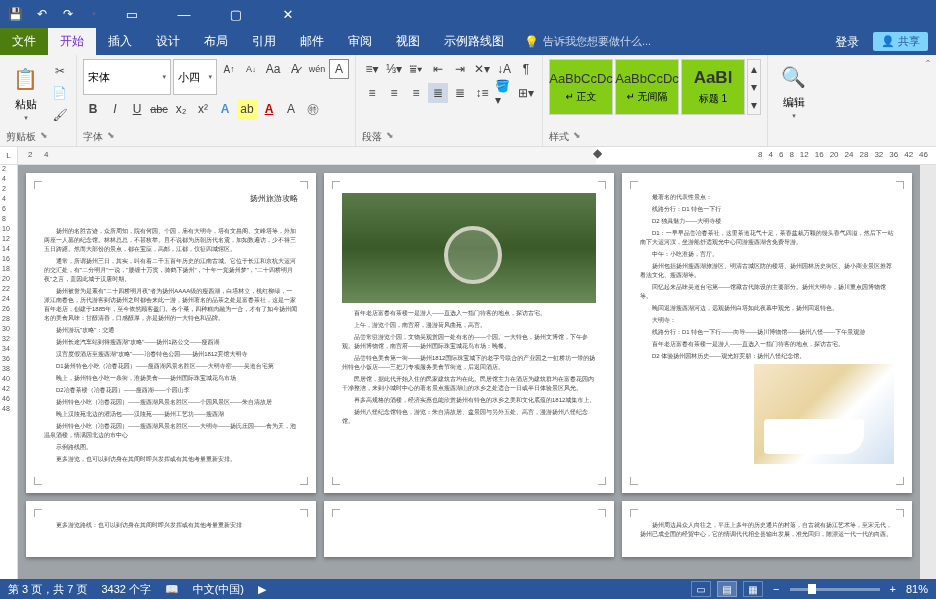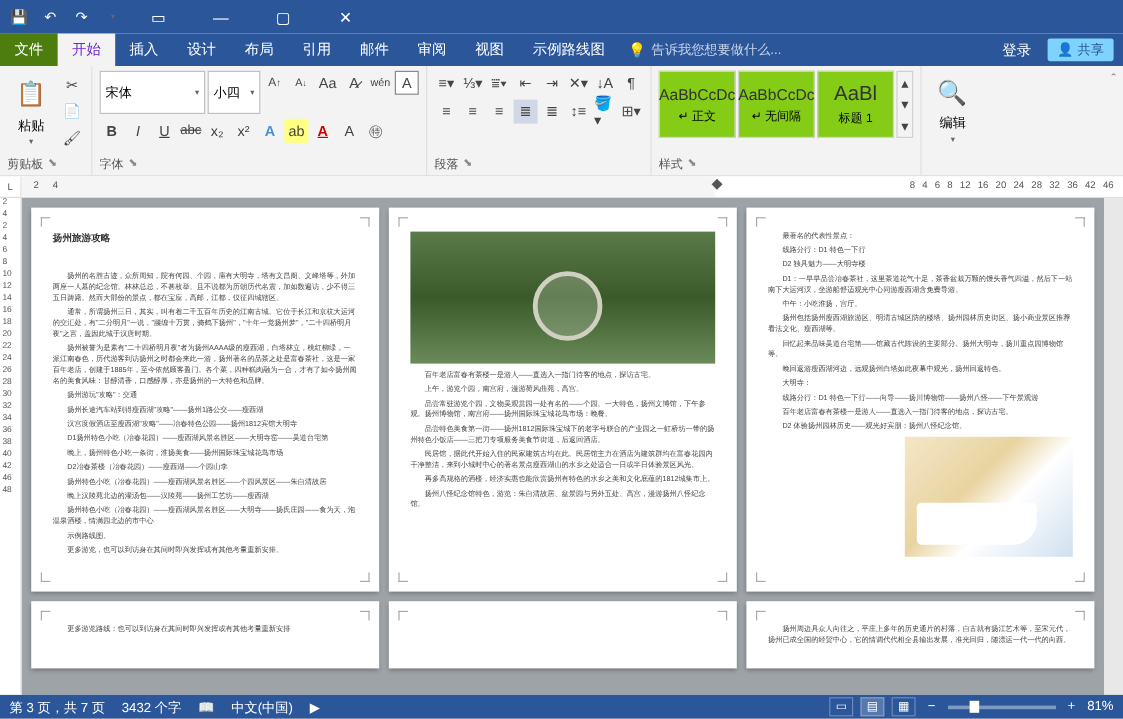--- a/index.html
+++ b/index.html
@@ -30,21 +30,21 @@
 .style-preview{font-size:13px;color:#333;margin-bottom:4px}
 .hruler{height:18px;background:#fff;border-bottom:1px solid #ddd;position:relative;font-size:8px;color:#555;display:flex;align-items:center;overflow:hidden}
 .hruler-spacer{width:18px;border-right:1px solid #ddd;height:100%;display:flex;align-items:center;justify-content:center}
 .rtick{position:absolute;top:3px}
 .rtick2{position:absolute;top:3px;right:8px;display:flex;gap:6px}
 .workspace{display:flex;height:414px;background:#9ea3a8}
 .vruler{width:18px;background:#fff;border-right:1px solid #ddd;position:relative;font-size:8px;color:#555;overflow:hidden}
 .canvas{flex:1;overflow:hidden;position:relative;padding:8px}
 .pages{display:grid;grid-template-columns:repeat(3,1fr);gap:8px}
 .page{background:#fff;height:320px;box-shadow:0 2px 4px rgba(0,0,0,.3);padding:20px 18px;font-size:6px;color:#333;line-height:1.5;position:relative;overflow:hidden}
-.page h3{text-align:left;font-size:8px;margin-bottom:22px;font-weight:bold}
+.page h3{text-align:right;font-size:8px;margin-bottom:22px;font-weight:normal}
 .page p{text-indent:2em;margin-bottom:3px;color:#444}
 .page-img{width:100%;height:110px;margin-bottom:6px}
 .garden-img{background:linear-gradient(180deg,#5a7a4a 0%,#3a5a2a 50%,#6a8a5a 100%);position:relative}
 .garden-img::after{content:"";position:absolute;top:30%;left:40%;width:50px;height:50px;border:4px solid #d0d0c0;border-radius:50%;background:rgba(200,210,190,.3)}
 .hotel-img{width:55%;height:100px;float:right;margin:0 0 4px 6px;background:linear-gradient(135deg,#f5e6c8 0%,#e8d4a0 40%,#fff 60%,#d0e0f0 100%);position:relative}
 .hotel-img::after{content:"";position:absolute;bottom:10px;left:10px;right:30px;height:35px;background:#fff;border-radius:4px 4px 20px 4px}
 .page2{height:56px}
 .corner{position:absolute;width:8px;height:8px;border-color:#aaa}
 .corner.tl{top:8px;left:8px;border-left:1px solid #aaa;border-top:1px solid #aaa}
 .corner.tr{top:8px;right:8px;border-right:1px solid #aaa;border-top:1px solid #aaa}
@@ -188,21 +188,21 @@
     <div class="style-gal">
       <div class="style-item">
           <span class="style-preview">AaBbCcDc</span>
           <span>↵ 正文</span>
         </div>
       <div class="style-item">
           <span class="style-preview">AaBbCcDc</span>
           <span>↵ 无间隔</span>
         </div>
       <div class="style-item">
-          <span class="style-preview" style="font-size:17px;font-weight:normal">AaBl</span>
+          <span class="style-preview" style="font-size:17px;font-weight:bold">AaBl</span>
           <span>标题 1</span>
         </div>
       <div style="width:14px;display:flex;flex-direction:column;border:1px solid #d0d0d0">
         <span class="small-btn" style="height:18px;width:100%">▴</span>
         <span class="small-btn" style="height:18px;width:100%">▾</span>
         <span class="small-btn" style="height:18px;width:100%">▾</span>
       </div>
     </div>
     <div class="group-label">
         <span>样式</span>

